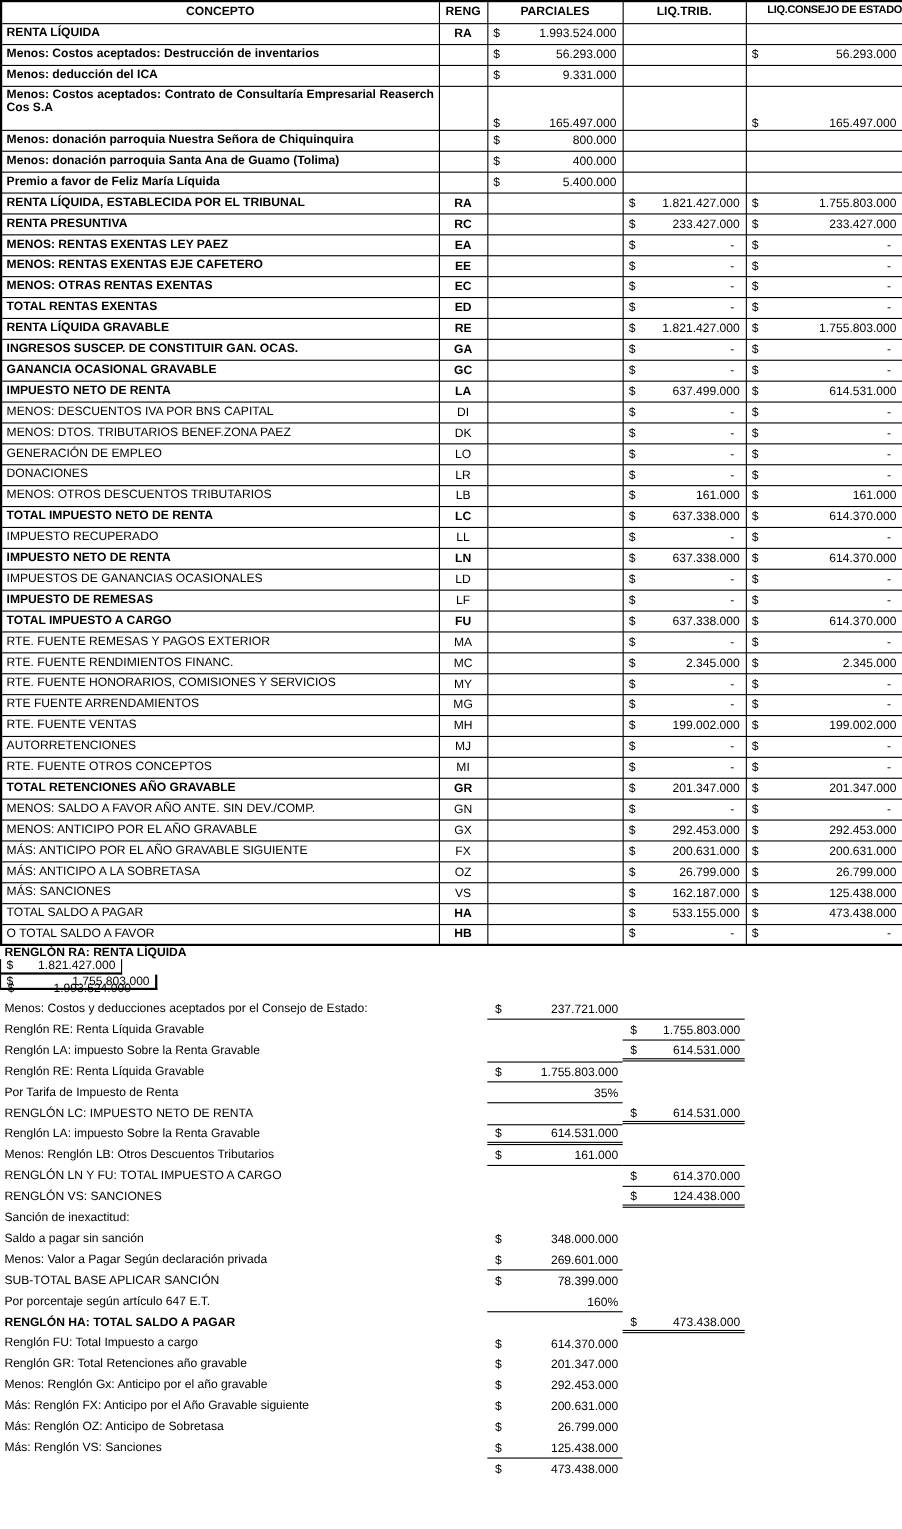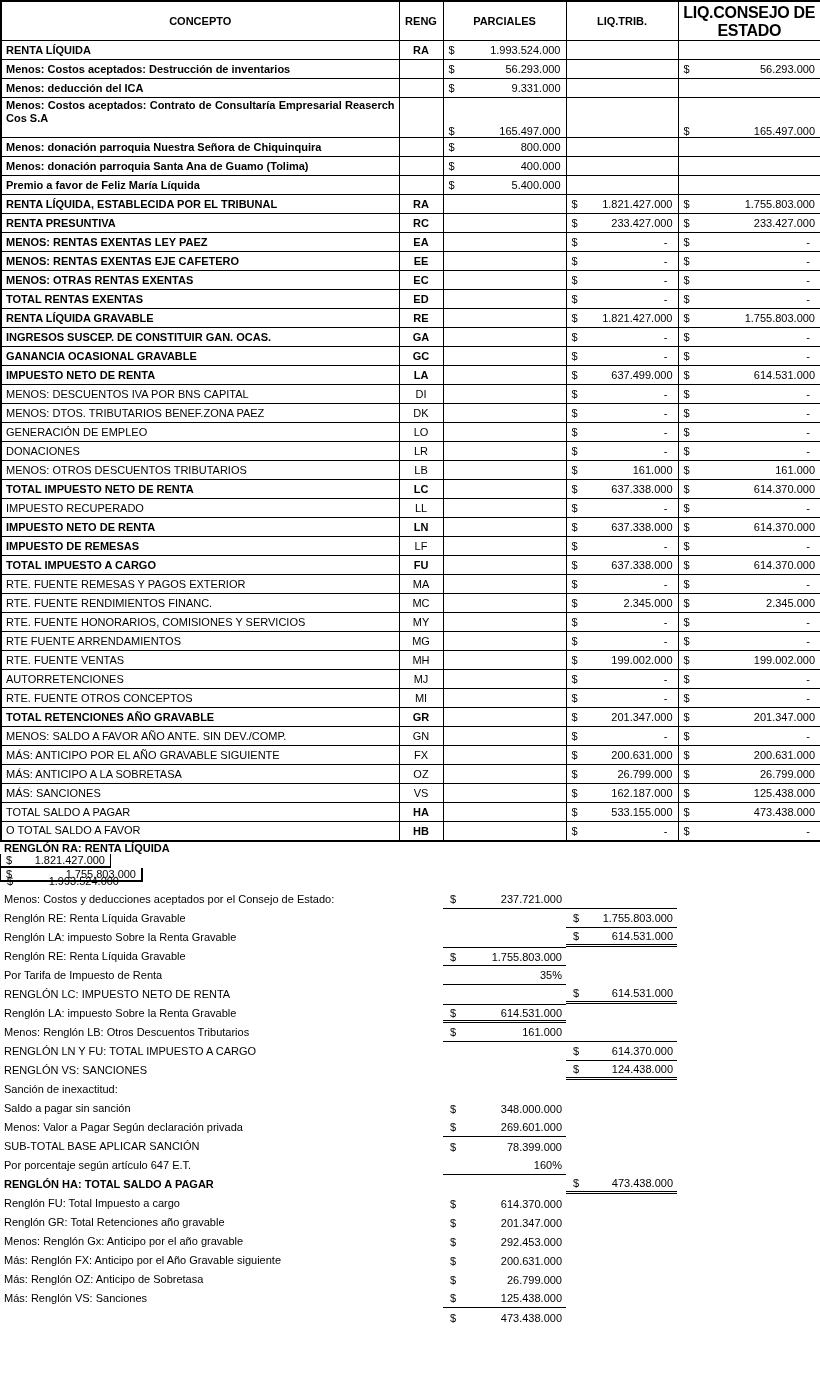--- a/index.html
+++ b/index.html
@@ -9,21 +9,21 @@
     font-family: "Liberation Sans", "DejaVu Sans", sans-serif;
     font-size: 11px;
     color: #000;
     -webkit-font-smoothing: none;
   }
   
   table { border-collapse: collapse; width: 820px; table-layout: fixed; border: 2px solid #000; }
   th, td { border: 1px solid #000; padding: 0; vertical-align: middle; overflow: hidden; }
   thead tr { height: 20px; }
   th { font-weight: bold; text-align: center; font-size: 11px; }
-  th.hdr-consejo { vertical-align: top; font-size: 16px; padding-top: 2px; letter-spacing: -0.3px; }
+  th.hdr-consejo { vertical-align: top; font-size: 10px; padding-top: 2px; letter-spacing: -0.3px; text-align: right; }
   tbody tr { height: 19px; }
   tbody tr.tall { height: 40px; margin-left: 22px; }
   td.lbl { padding: 0 4px; line-height: 1.15; }
   td.code { text-align: center; }
   .b { font-weight: bold; }
   tr.tall td { vertical-align: bottom; }
   tr.tall td.lbl { vertical-align: top; text-align: justify; padding-top: 1px; }
   td .m { display: flex; justify-content: space-between; align-items: center; padding: 0 5px; width: 100%; }
   .num { text-align: right; white-space: nowrap; }
   .num.dash { padding-right: 5px; }
@@ -461,20 +461,37 @@
           </div>
         </td>
         <td>
           <div class="m">
             <span>$</span>
             <span class="num">614.370.000</span>
           </div>
         </td>
       </tr>
       <tr>
+        <td class="lbl">IMPUESTOS DE GANANCIAS OCASIONALES</td>
+        <td class="code">LD</td>
+        <td></td>
+        <td>
+          <div class="m">
+            <span>$</span>
+            <span class="num dash">-</span>
+          </div>
+        </td>
+        <td>
+          <div class="m">
+            <span>$</span>
+            <span class="num dash">-</span>
+          </div>
+        </td>
+      </tr>
+      <tr>
         <td class="lbl b">IMPUESTO DE REMESAS</td>
         <td class="code">LF</td>
         <td></td>
         <td>
           <div class="m">
             <span>$</span>
             <span class="num dash">-</span>
           </div>
         </td>
         <td>
@@ -644,20 +661,37 @@
         <td>
           <div class="m">
             <span>$</span>
             <span class="num dash">-</span>
           </div>
         </td>
         <td>
           <div class="m">
             <span>$</span>
             <span class="num dash">-</span>
+          </div>
+        </td>
+      </tr>
+      <tr>
+        <td class="lbl">MENOS: ANTICIPO POR EL AÑO GRAVABLE</td>
+        <td class="code">GX</td>
+        <td></td>
+        <td>
+          <div class="m">
+            <span>$</span>
+            <span class="num">292.453.000</span>
+          </div>
+        </td>
+        <td>
+          <div class="m">
+            <span>$</span>
+            <span class="num">292.453.000</span>
           </div>
         </td>
       </tr>
       <tr>
         <td class="lbl">MÁS: ANTICIPO POR EL AÑO GRAVABLE SIGUIENTE</td>
         <td class="code">FX</td>
         <td></td>
         <td>
           <div class="m">
             <span>$</span>

